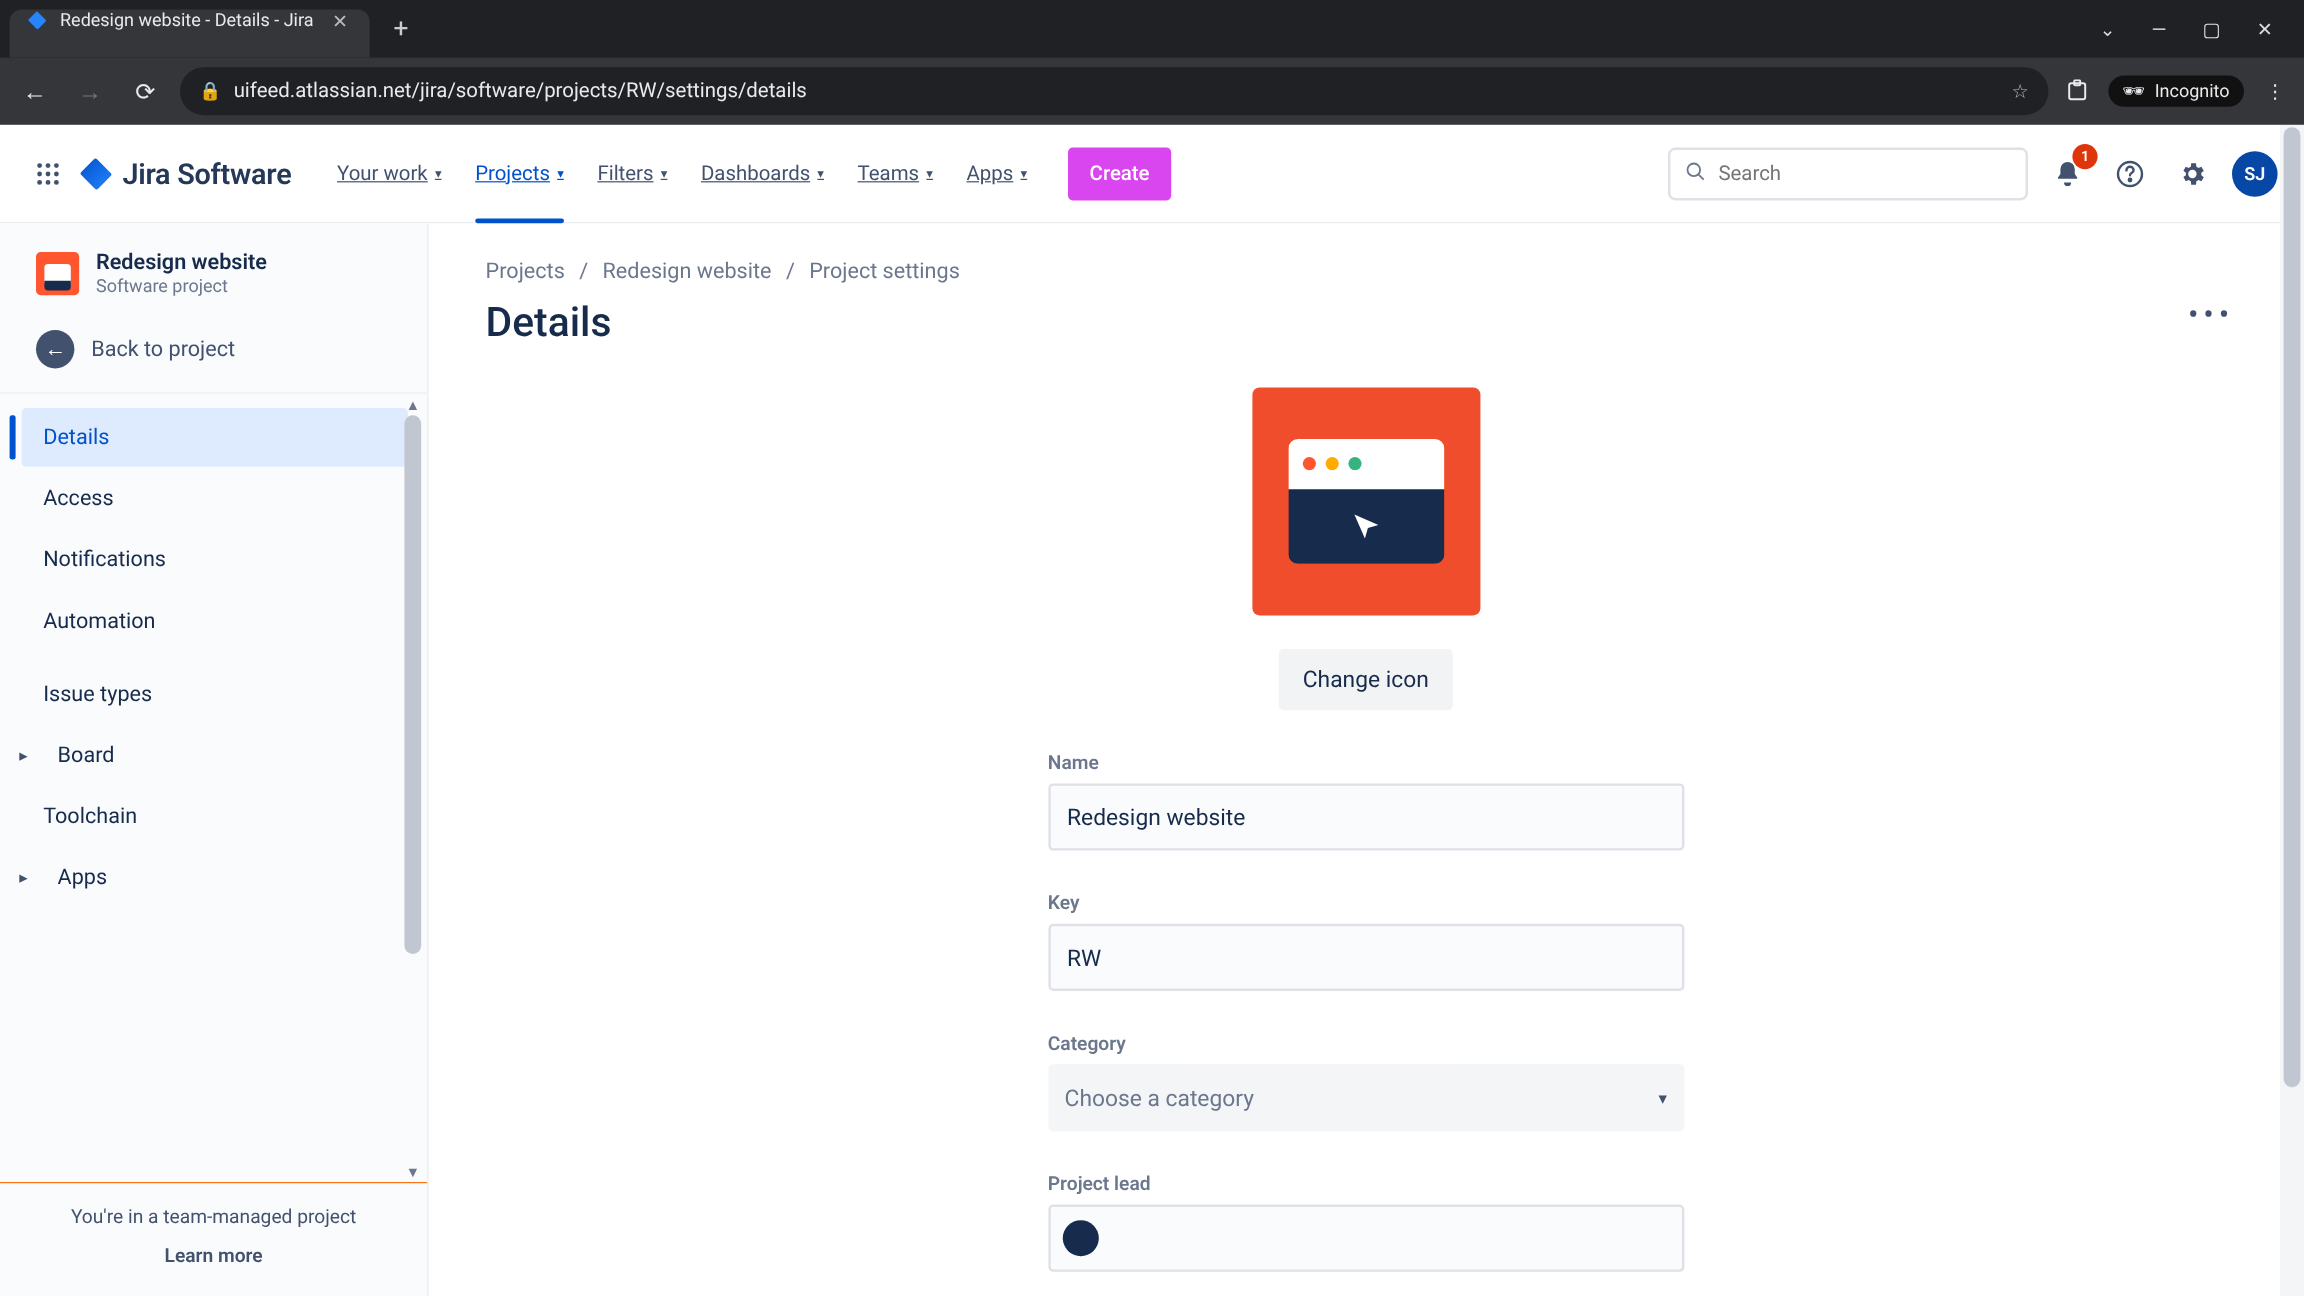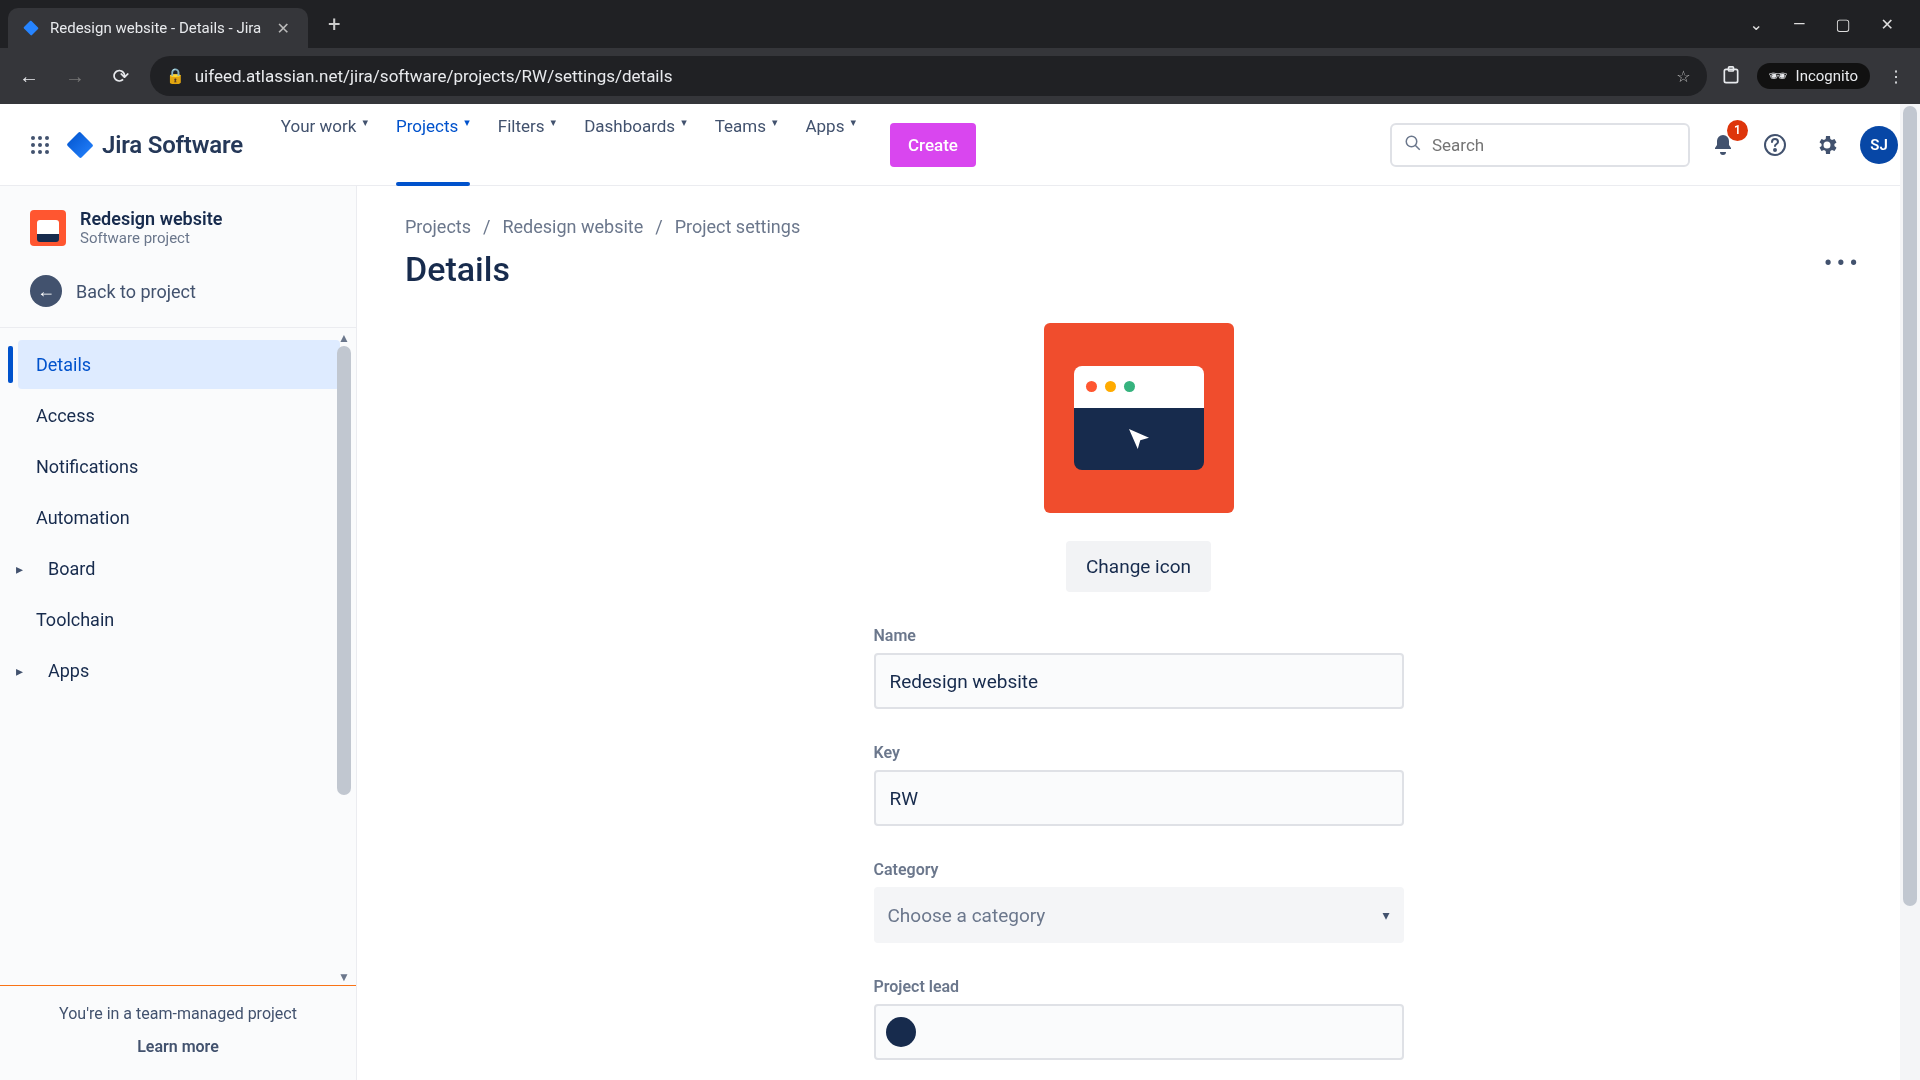--- a/index.html
+++ b/index.html
@@ -1,21 +1,21 @@
 <!DOCTYPE html>
 <html><head>
 <meta charset="utf-8">
 <style>
   * { box-sizing: border-box; margin: 0; padding: 0; font-family: -apple-system, BlinkMacSystemFont, "Segoe UI", Roboto, Arial, sans-serif; }
   html, body { width: 1920px; height: 1080px; overflow: hidden; background: #fff; }
 
   
   .browser-chrome { background: #202124; color: #e8eaed; }
   .tab-strip { display: flex; align-items: center; height: 48px; padding: 0 8px; }
-  .tab { display: flex; align-items: center; background: #35363a; border-radius: 10px 10px 0 0; height: 40px; margin-top: 8px; padding: 0 14px 0 14px; min-width: 300px; gap: 10px; }
+  .tab { display: flex; align-items: flex-start; background: #35363a; border-radius: 10px 10px 0 0; height: 40px; margin-top: 8px; padding: 0 14px 0 14px; min-width: 300px; gap: 10px; }
   .tab-favicon { width: 18px; height: 18px; display: flex; align-items: center; justify-content: center; }
   .tab-title { font-size: 15px; color: #e8eaed; flex: 1; white-space: nowrap; overflow: hidden; text-overflow: ellipsis; }
   .tab-close { font-size: 16px; color: #bbb; cursor: pointer; padding: 0 4px; }
   .new-tab { margin-left: 12px; color: #ccc; font-size: 22px; cursor: pointer; padding: 4px 8px; }
   .win-controls { margin-left: auto; display: flex; gap: 30px; padding-right: 18px; color: #ddd; }
   .win-controls span { cursor: pointer; font-size: 16px; }
 
   .addr-row { display: flex; align-items: center; background: #35363a; height: 56px; padding: 0 12px; gap: 12px; }
   .nav-btn { width: 34px; height: 34px; display: flex; align-items: center; justify-content: center; color: #e8eaed; cursor: pointer; border-radius: 50%; font-size: 20px; }
   .nav-btn.disabled { color: #777; }
@@ -28,21 +28,21 @@
   .chrome-icon { width:24px; display:flex; justify-content:center; cursor:pointer; }
 
   
   .app { position: absolute; top: 104px; left: 0; right: 0; bottom: 0; background: #fff; display: flex; flex-direction: column; }
 
   .topbar { height: 82px; border-bottom: 1px solid #ebecf0; display: flex; align-items: center; padding: 0 22px; gap: 8px; }
   .app-switcher { width: 36px; height: 36px; display:flex; align-items:center; justify-content:center; cursor:pointer; }
   .logo-wrap { display:flex; align-items:center; gap:8px; margin-right: 16px; cursor:pointer; }
   .logo-text { font-size: 24px; font-weight: 600; color: #253858; letter-spacing: -0.2px; }
   .primary-nav { display:flex; align-items:center; height:100%; }
-  .nav-item { display:flex; align-items:flex-start; gap:6px; padding: 12px 14px; height: 100%; cursor:pointer; color:#42526e; font-size:17px; position:relative; }
+  .nav-item { display:flex; align-items:center; gap:6px; padding: 12px 14px; height: 100%; cursor:pointer; color:#42526e; font-size:17px; position:relative;text-decoration:underline; }
   .nav-item.active { color:#0052cc; }
   .nav-item.active::after { content:""; position:absolute; left:14px; right:14px; bottom:-1px; height:4px; background:#0052cc; border-radius:2px; }
   .chev { font-size:11px; color:inherit; }
   .create-btn { background:#d946ef; color:#fff; border:none; border-radius:4px; padding: 12px 18px; font-size:17px; font-weight:500; cursor:pointer; margin-left: 12px; }
 
   .topbar-right { margin-left:auto; display:flex; align-items:center; gap:14px; }
   .search-box { display:flex; align-items:center; gap:10px; border:2px solid #dfe1e6; border-radius:6px; height:44px; padding:0 12px; width: 300px; }
   .search-box input { border:none; outline:none; font-size:17px; color:#172b4d; width:100%; background:transparent; }
   .search-box .search-icon { color:#6b778c; }
 
@@ -281,20 +281,23 @@
             </div>
           <div class="side-item">
               <span>Access</span>
             </div>
           <div class="side-item">
               <span>Notifications</span>
             </div>
           <div class="side-item">
               <span>Automation</span>
             </div>
+          <div class="side-item" style="margin-top:10px">
+              <span>Issue types</span>
+            </div>
           <div class="side-item has-exp">
               <span class="exp">▸</span>
               <span>Board</span>
             </div>
           <div class="side-item">
               <span>Toolchain</span>
             </div>
           <div class="side-item has-exp">
               <span class="exp">▸</span>
               <span>Apps</span>

